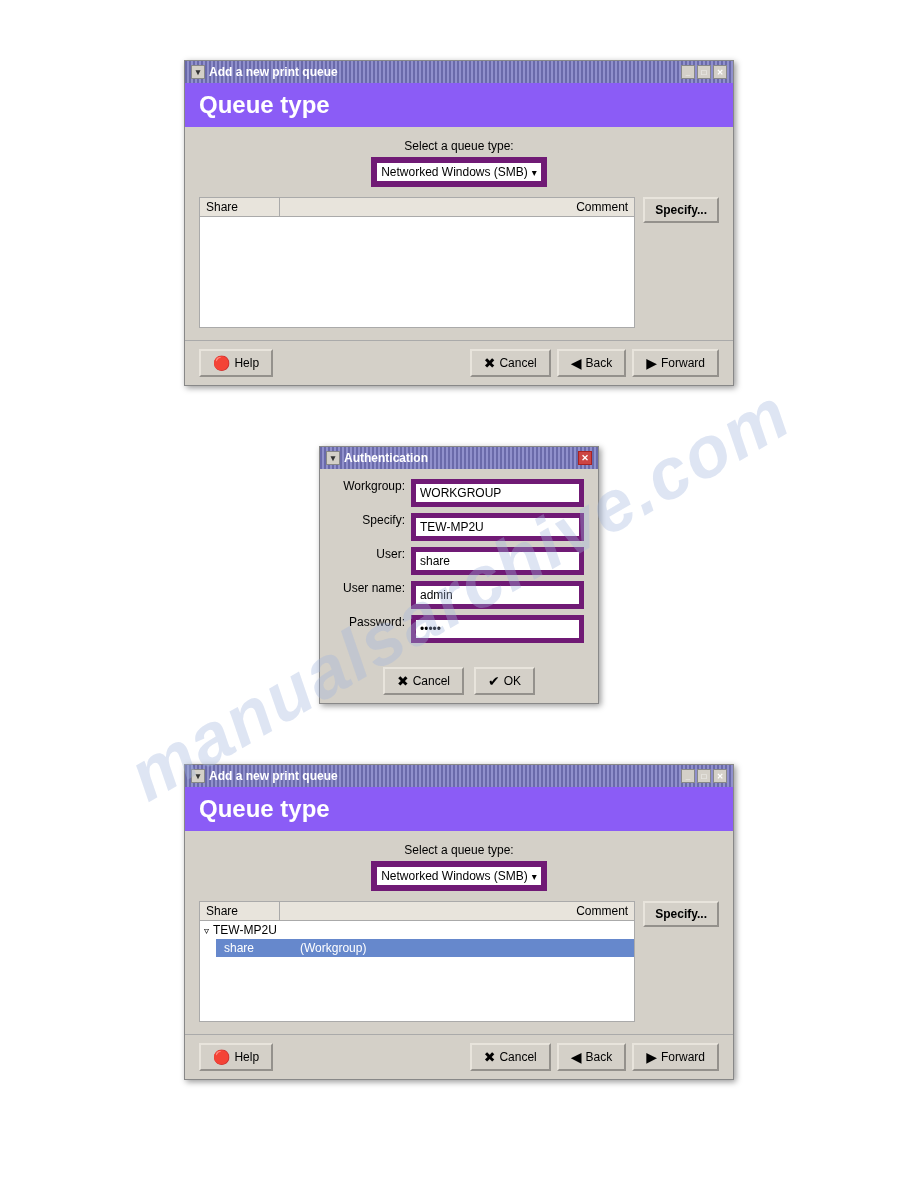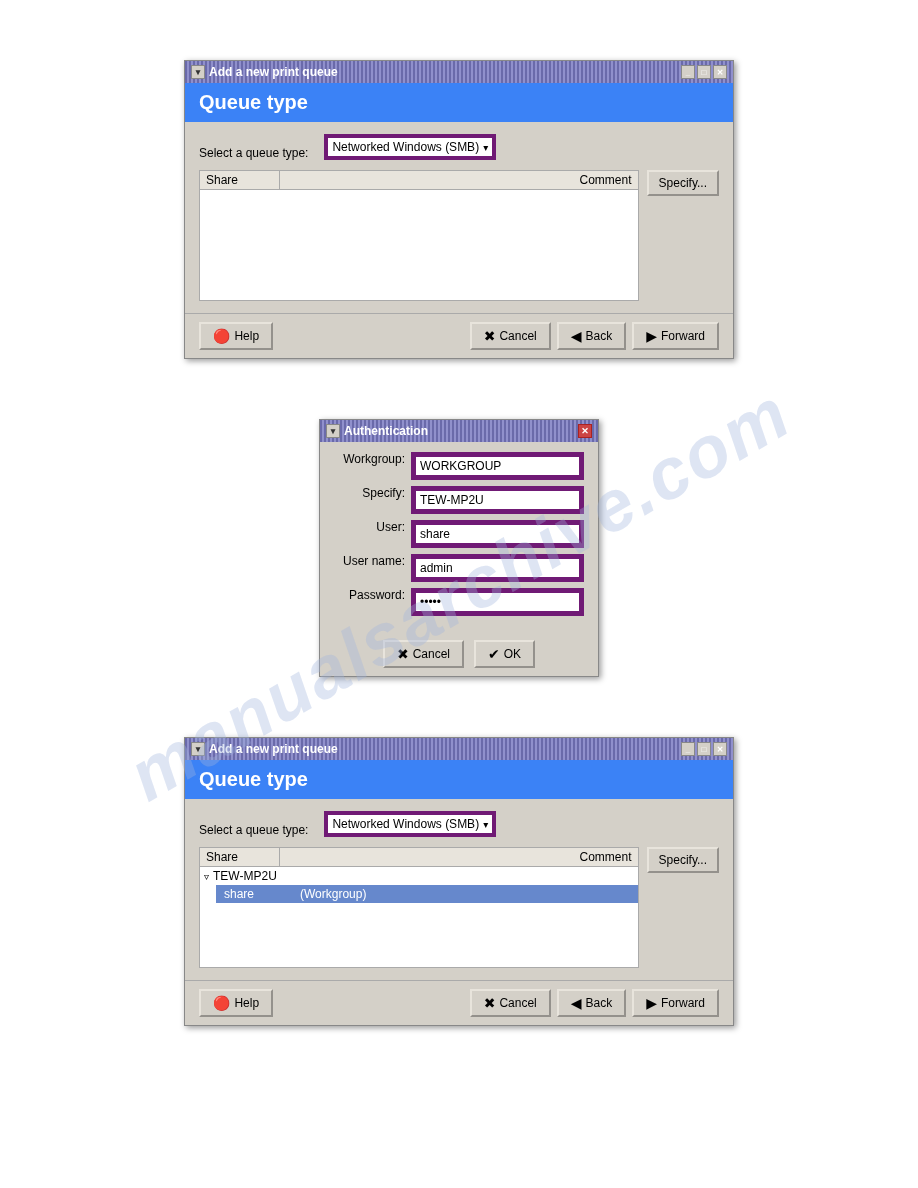--- a/index.html
+++ b/index.html
@@ -88,44 +88,45 @@
       width: 14px; height: 14px;
       background: #d4d0c8;
       border: 1px solid #888;
       display: flex; align-items: center; justify-content: center;
       font-size: 8px;
       cursor: pointer;
     }
 
     
     .queue-header {
-      background: #3b82f6;
-      color: white;
-      font-size: 20px;
+      background: #8b5cf6;
+      color: white;
+      font-size: 24px;
       font-weight: bold;
       padding: 8px 14px;
     }
 
     
     .dialog-content {
       padding: 12px 14px;
       background: #d4d0c8;
     }
 
     .select-row {
       display: flex;
-      align-items: flex-end;
-      gap: 16px;
+      align-items: center;
+      gap: 4px;
       margin-bottom: 10px;
+      flex-direction: column;
     }
     .select-label {
       font-size: 12px;
     }
     .queue-select {
-      border: 4px solid #701a75;
+      border: 6px solid #701a75;
       background: white;
       padding: 2px 4px;
       font-size: 12px;
       display: flex;
       align-items: center;
       gap: 4px;
       min-width: 160px;
     }
     .select-arrow {
       font-size: 10px;
@@ -196,20 +197,21 @@
       flex: 1;
     }
 
     .specify-btn {
       background: #d4d0c8;
       border: 2px outset #e8e4dc;
       padding: 4px 10px;
       font-size: 12px;
       cursor: pointer;
       white-space: nowrap;
+      font-weight: bold;
     }
 
     
     .dialog-footer {
       display: flex;
       align-items: center;
       padding: 8px 14px;
       border-top: 1px solid #aaa;
       gap: 8px;
       background: #d4d0c8;

